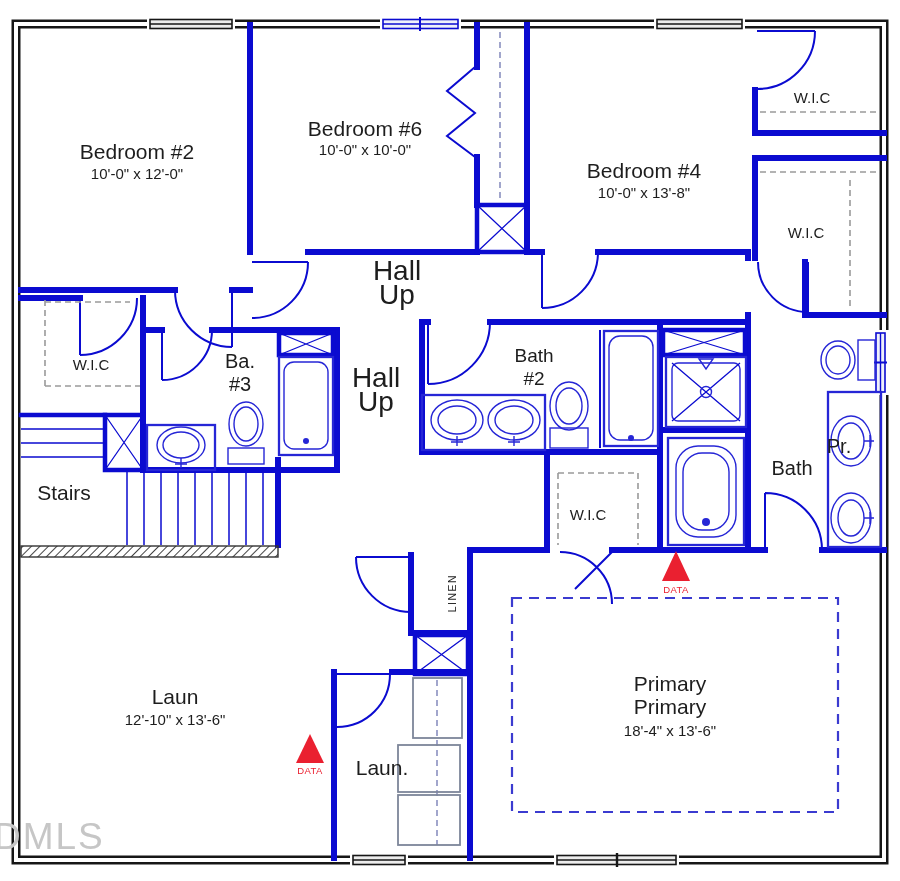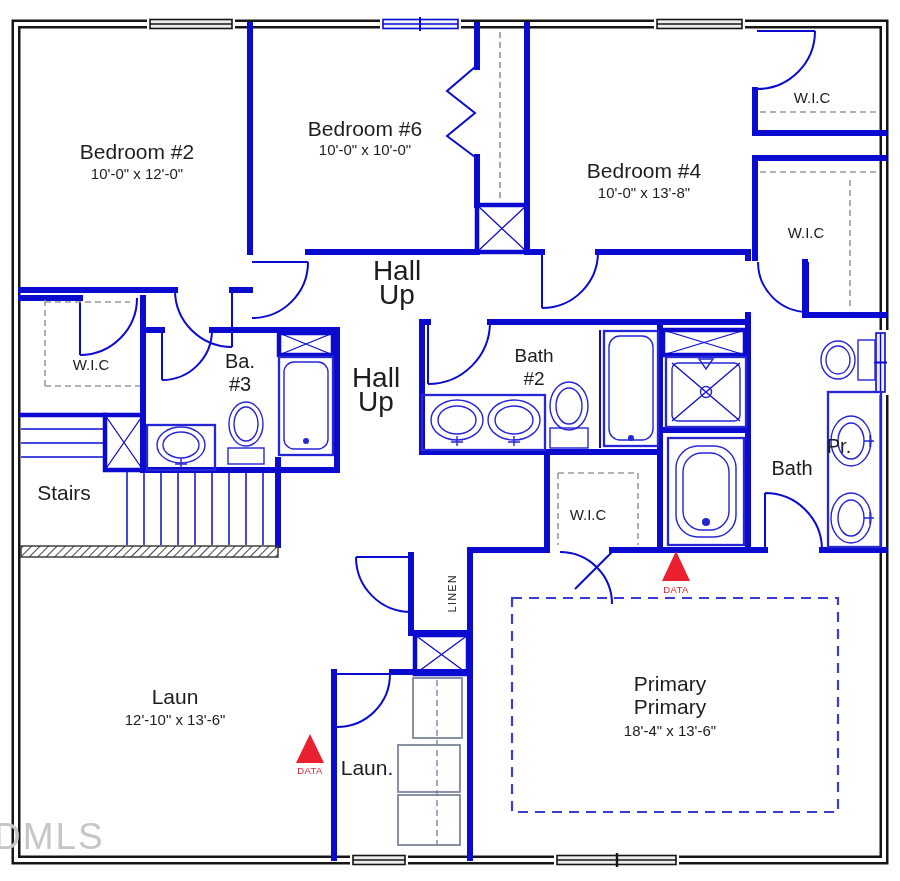--- a/index.html
+++ b/index.html
@@ -258,20 +258,20 @@
 
 <div class="lbl sm" style="left:839px;top:446px">Pr.</div>
 <div class="lbl sm" style="left:792px;top:468px">Bath</div>
 
 <div class="lbl wic" style="left:91px;top:364px">W.I.C</div>
 <div class="lbl wic" style="left:812px;top:97px">W.I.C</div>
 <div class="lbl wic" style="left:806px;top:232px">W.I.C</div>
 <div class="lbl wic" style="left:588px;top:514px">W.I.C</div>
 
 <div class="lbl room" style="left:64px;top:492px">Stairs</div>
-<div class="lbl room" style="left:367px;top:767px">Laun.</div>
+<div class="lbl room" style="left:382px;top:767px">Laun.</div>
 <div class="lbl vert" style="left:452px;top:593px">LINEN</div>
 
 <div class="lbl data-lbl" style="left:676px;top:590px">DATA</div>
 <div class="lbl data-lbl" style="left:310px;top:771px">DATA</div>
 
 <div class="wm">DMLS</div>
 </div>
 
 </body></html>

